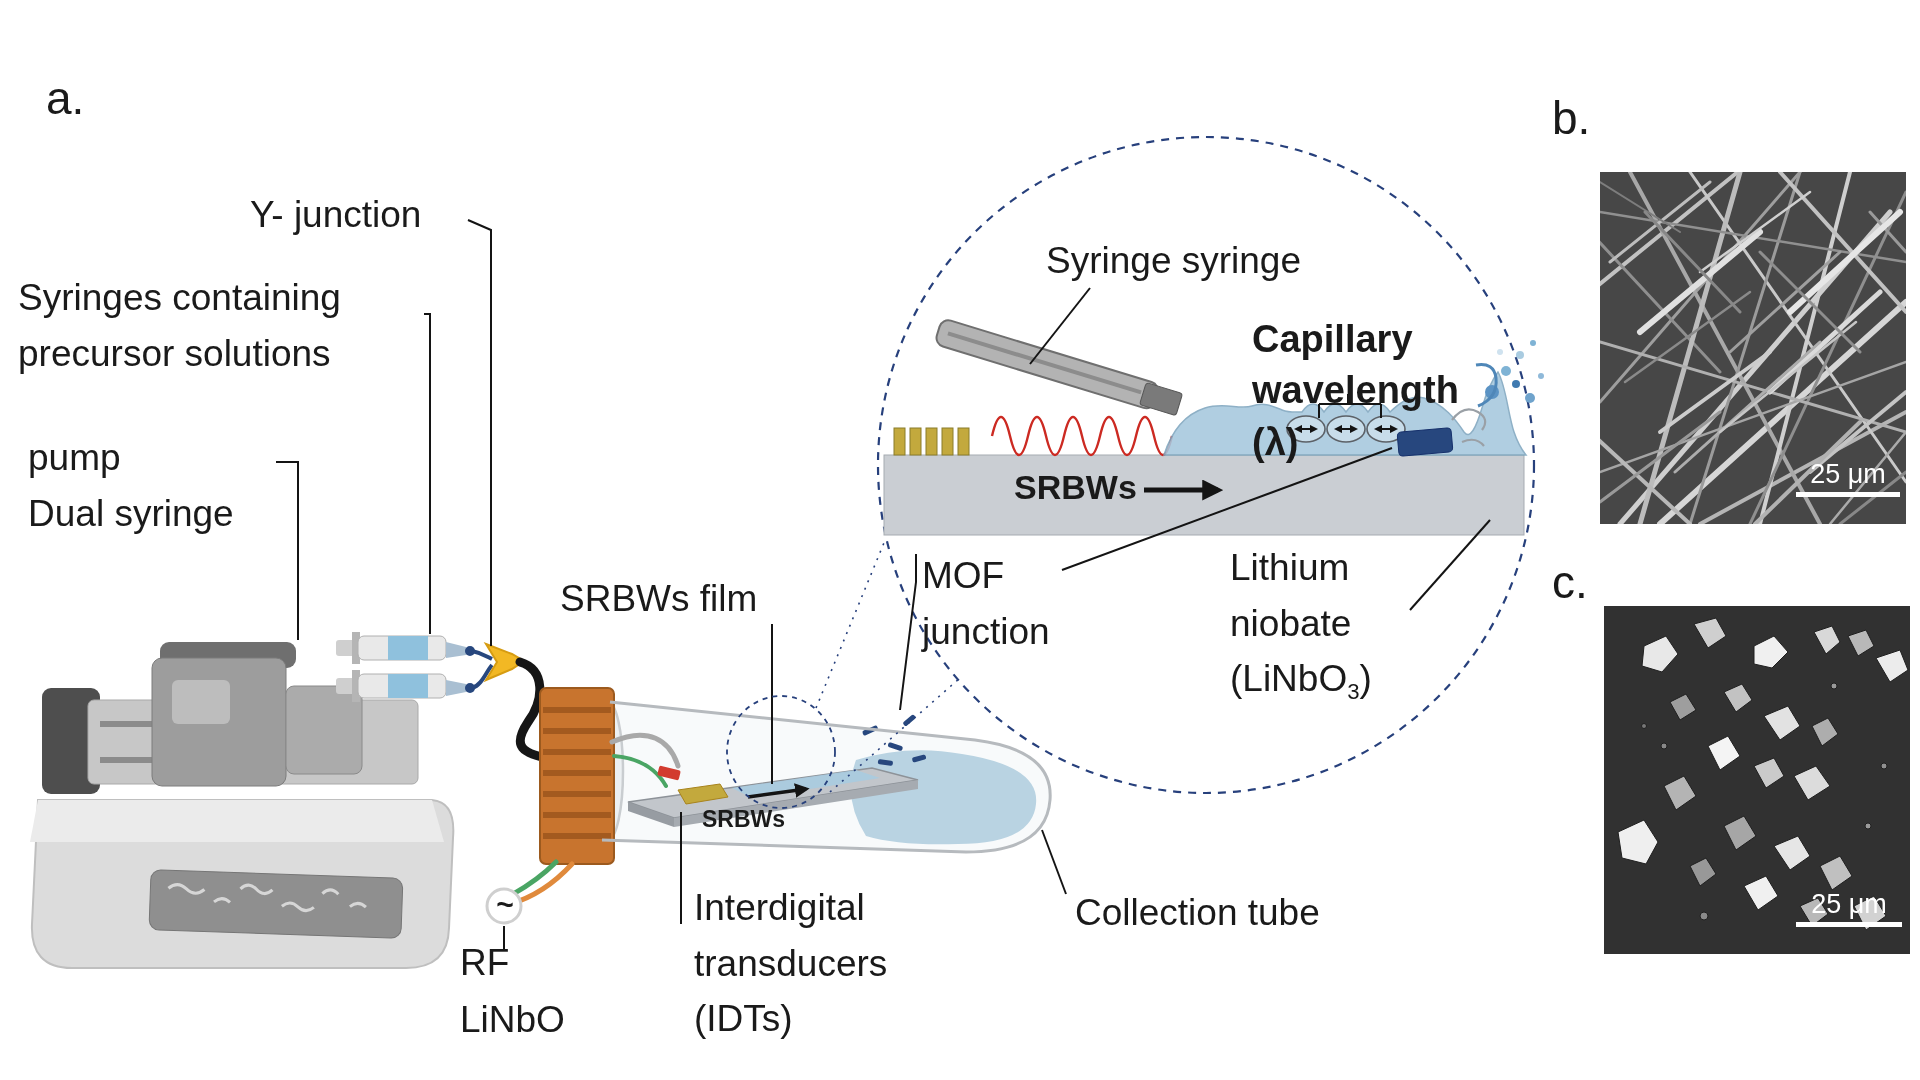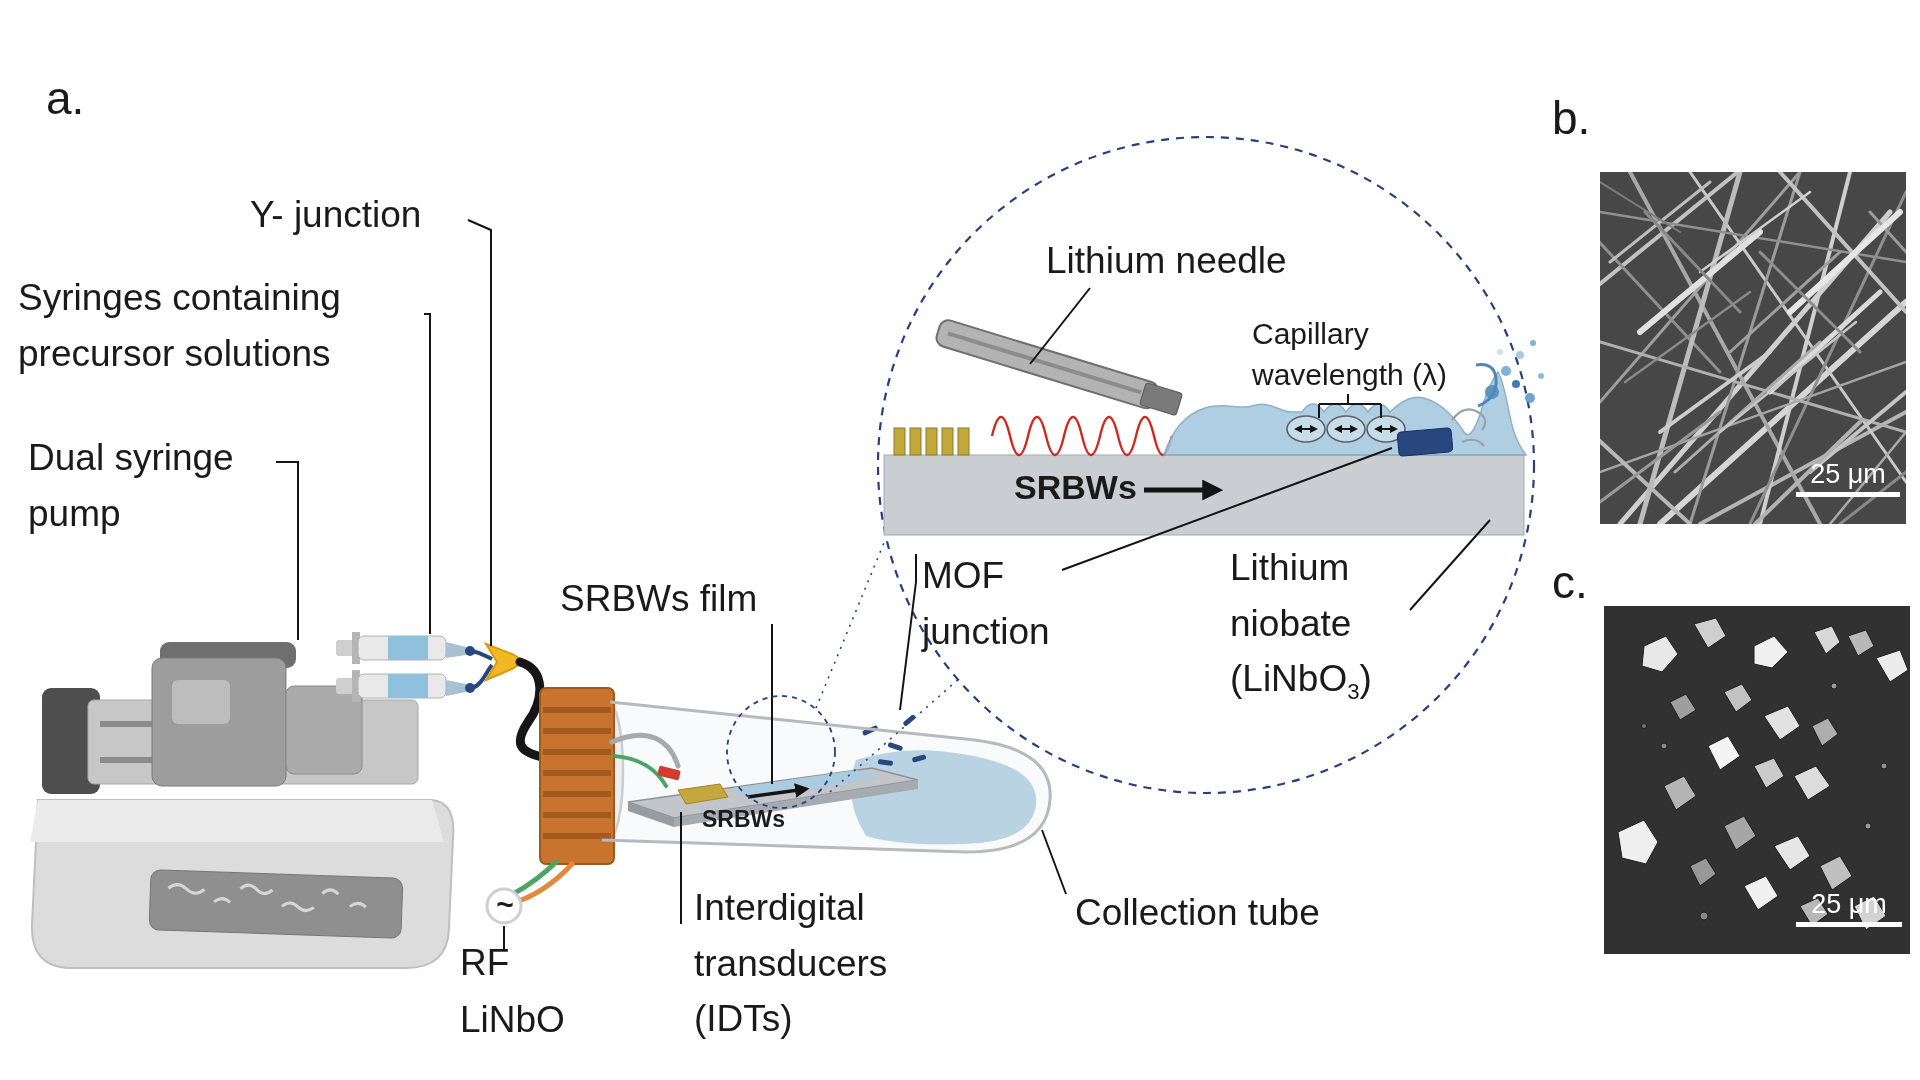--- a/index.html
+++ b/index.html
@@ -182,22 +182,22 @@
   <div class="lbl panel-letter" style="left:46px;top:72px">a.</div>
 
   <div class="lbl" style="left:250px;top:194px;font-size:37px">Y- junction</div>
 
   <div class="lbl center" style="left:18px;top:270px;width:404px;font-size:37px;line-height:1.5">
     <div>Syringes containing</div>
     <div>precursor solutions</div>
   </div>
 
   <div class="lbl center" style="left:28px;top:430px;width:248px;font-size:37px;line-height:1.5">
+    <div>pump</div>
     <div>Dual syringe</div>
-    <div>pump</div>
   </div>
 
   <div class="lbl" style="left:560px;top:578px;font-size:37px">SRBWs film</div>
 
   <div class="lbl" style="left:488px;top:888px;width:34px;text-align:center;font-size:30px;font-weight:700">~</div>
 
   <div class="lbl center" style="left:460px;top:934px;width:200px;font-size:37px;line-height:1.55">
     <div>RF</div>
     <div>LiNbO</div>
   </div>
@@ -205,23 +205,23 @@
   <div class="lbl center" style="left:694px;top:880px;width:264px;font-size:37px;line-height:1.5">
     <div>Interdigital</div>
     <div>transducers</div>
     <div>(IDTs)</div>
   </div>
 
   <div class="lbl" style="left:1075px;top:892px;font-size:37px">Collection tube</div>
 
   <div class="lbl" style="left:702px;top:806px;font-size:23px;font-weight:700">SRBWs</div>
 
-  <div class="lbl" style="left:1046px;top:240px;font-size:37px">Lithium needle</div>
-
-  <div class="lbl center" style="left:1252px;top:314px;width:236px;font-size:30px;font-weight:400;line-height:1.35">
+  <div class="lbl" style="left:1046px;top:240px;font-size:37px">Syringe syringe</div>
+
+  <div class="lbl center" style="left:1252px;top:314px;width:236px;font-size:38px;font-weight:700;line-height:1.35">
     <div>Capillary</div>
     <div>wavelength (λ)</div>
   </div>
 
   <div class="lbl" style="left:1014px;top:468px;font-size:34px;font-weight:700">SRBWs</div>
 
   <div class="lbl center" style="left:922px;top:548px;width:168px;font-size:37px;line-height:1.5">
     <div>MOF</div>
     <div>junction</div>
   </div>

